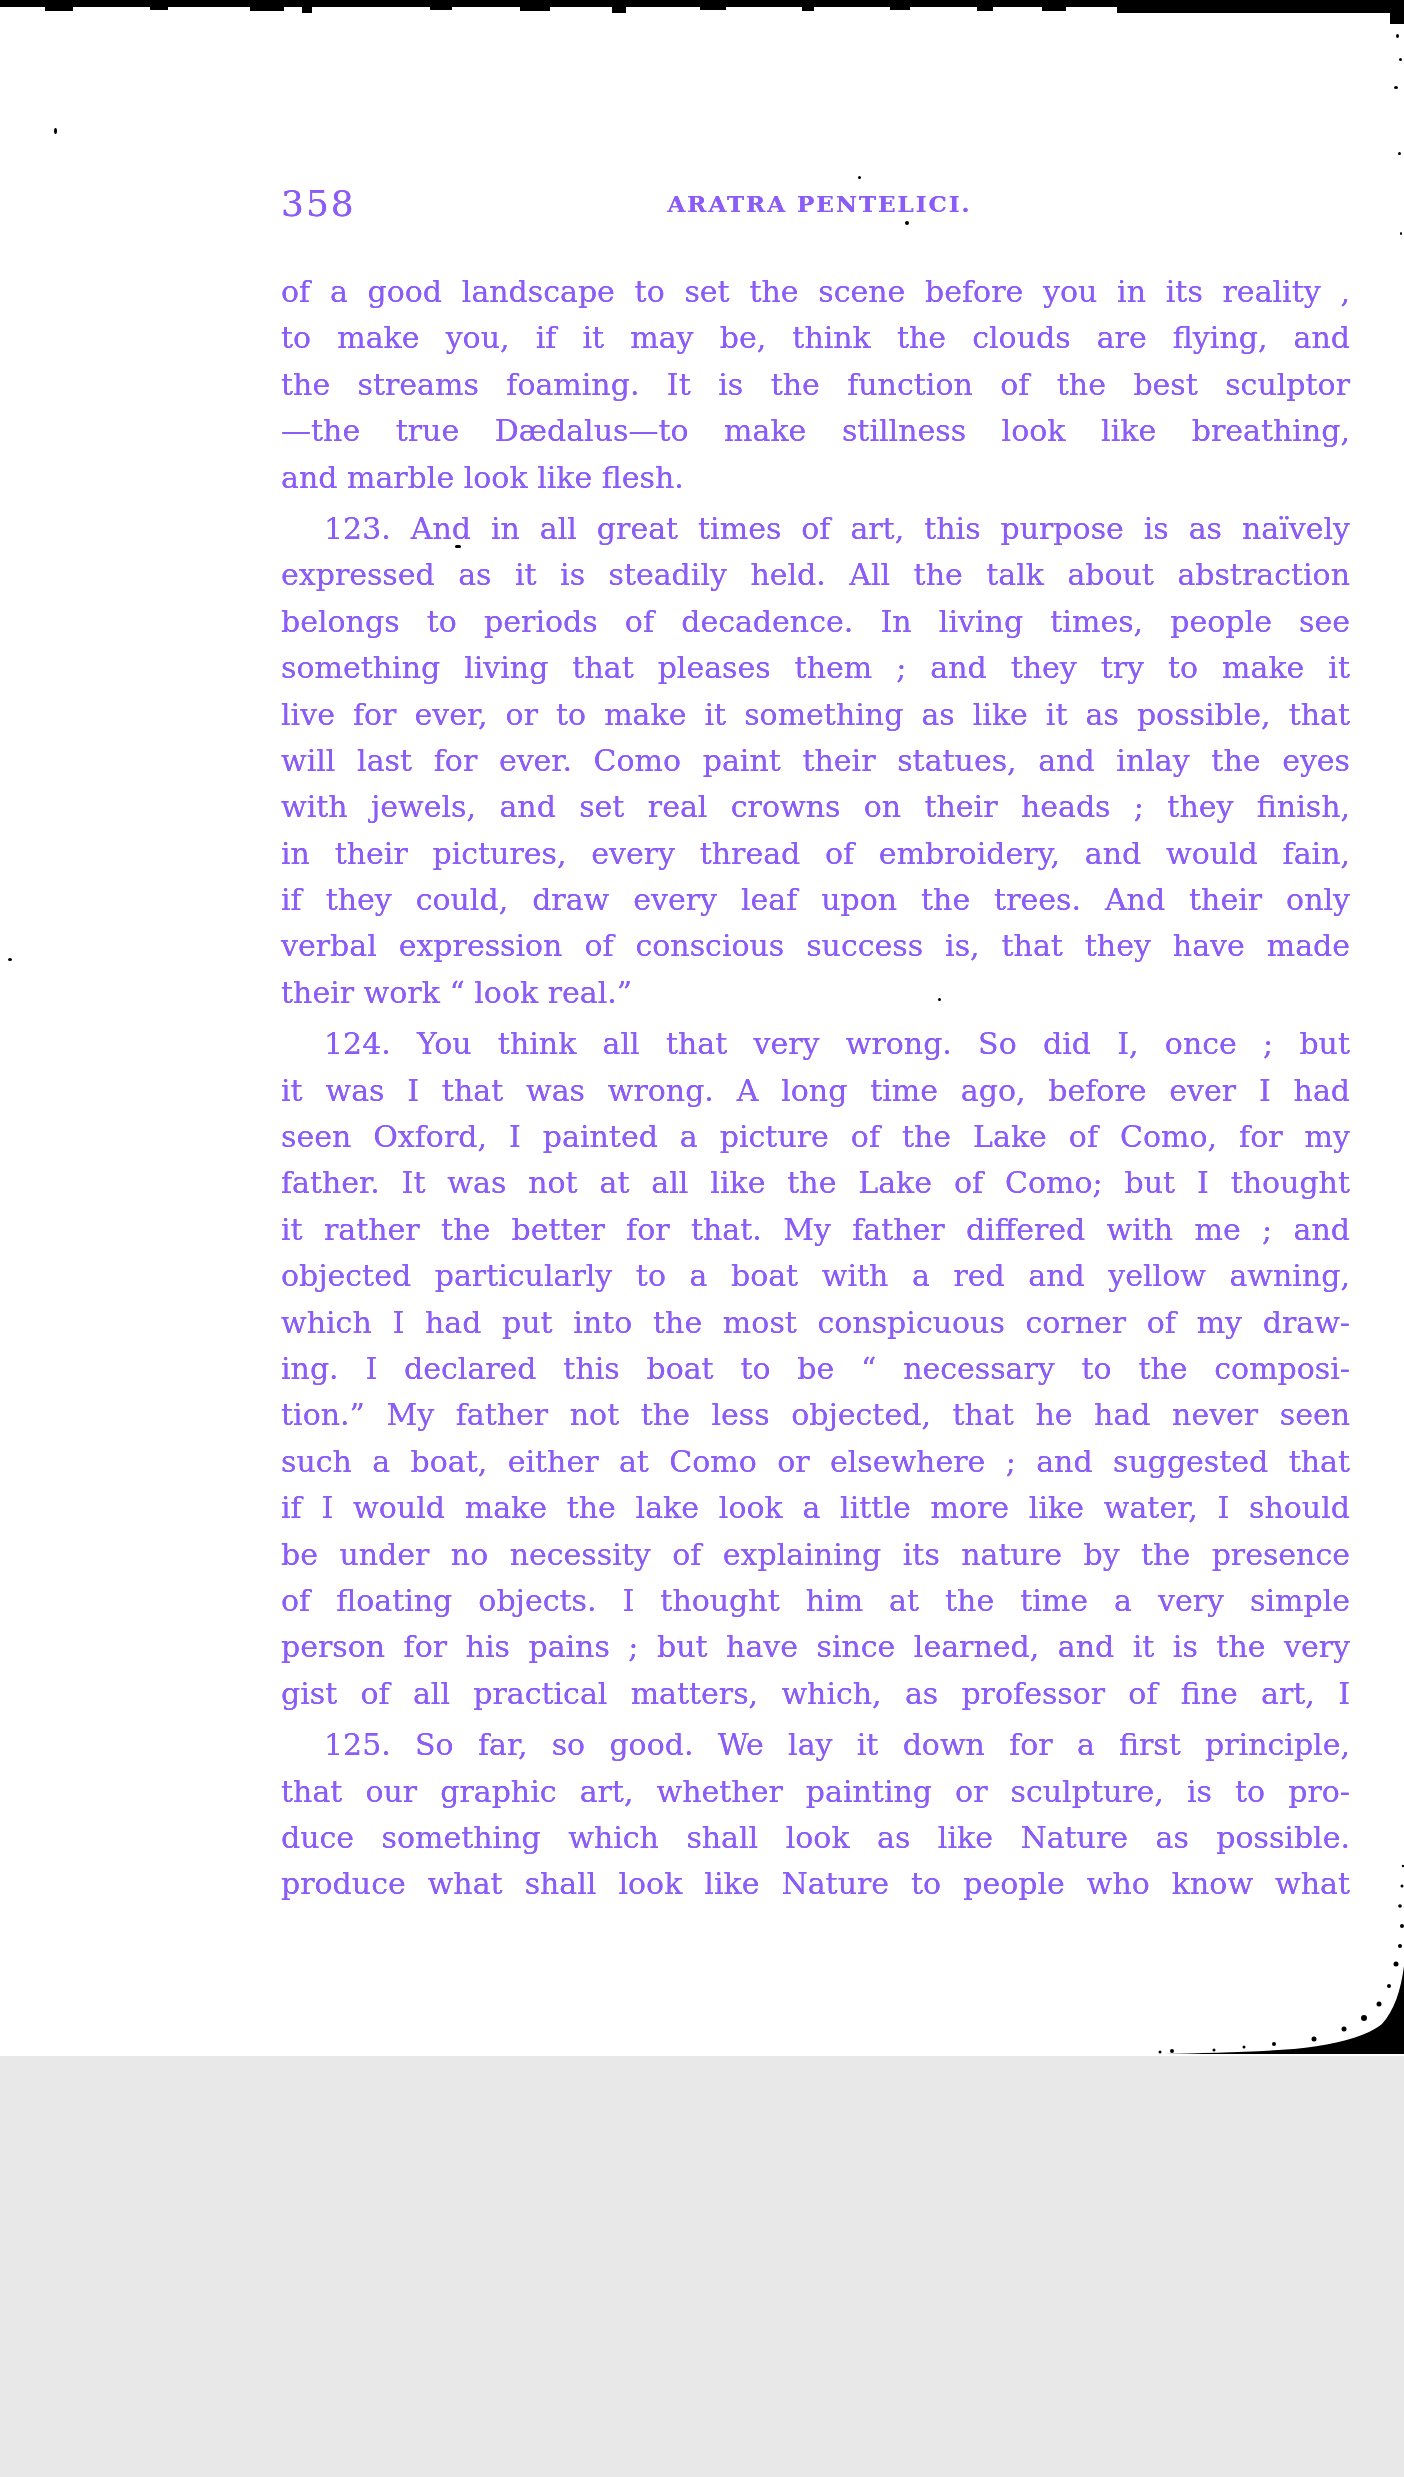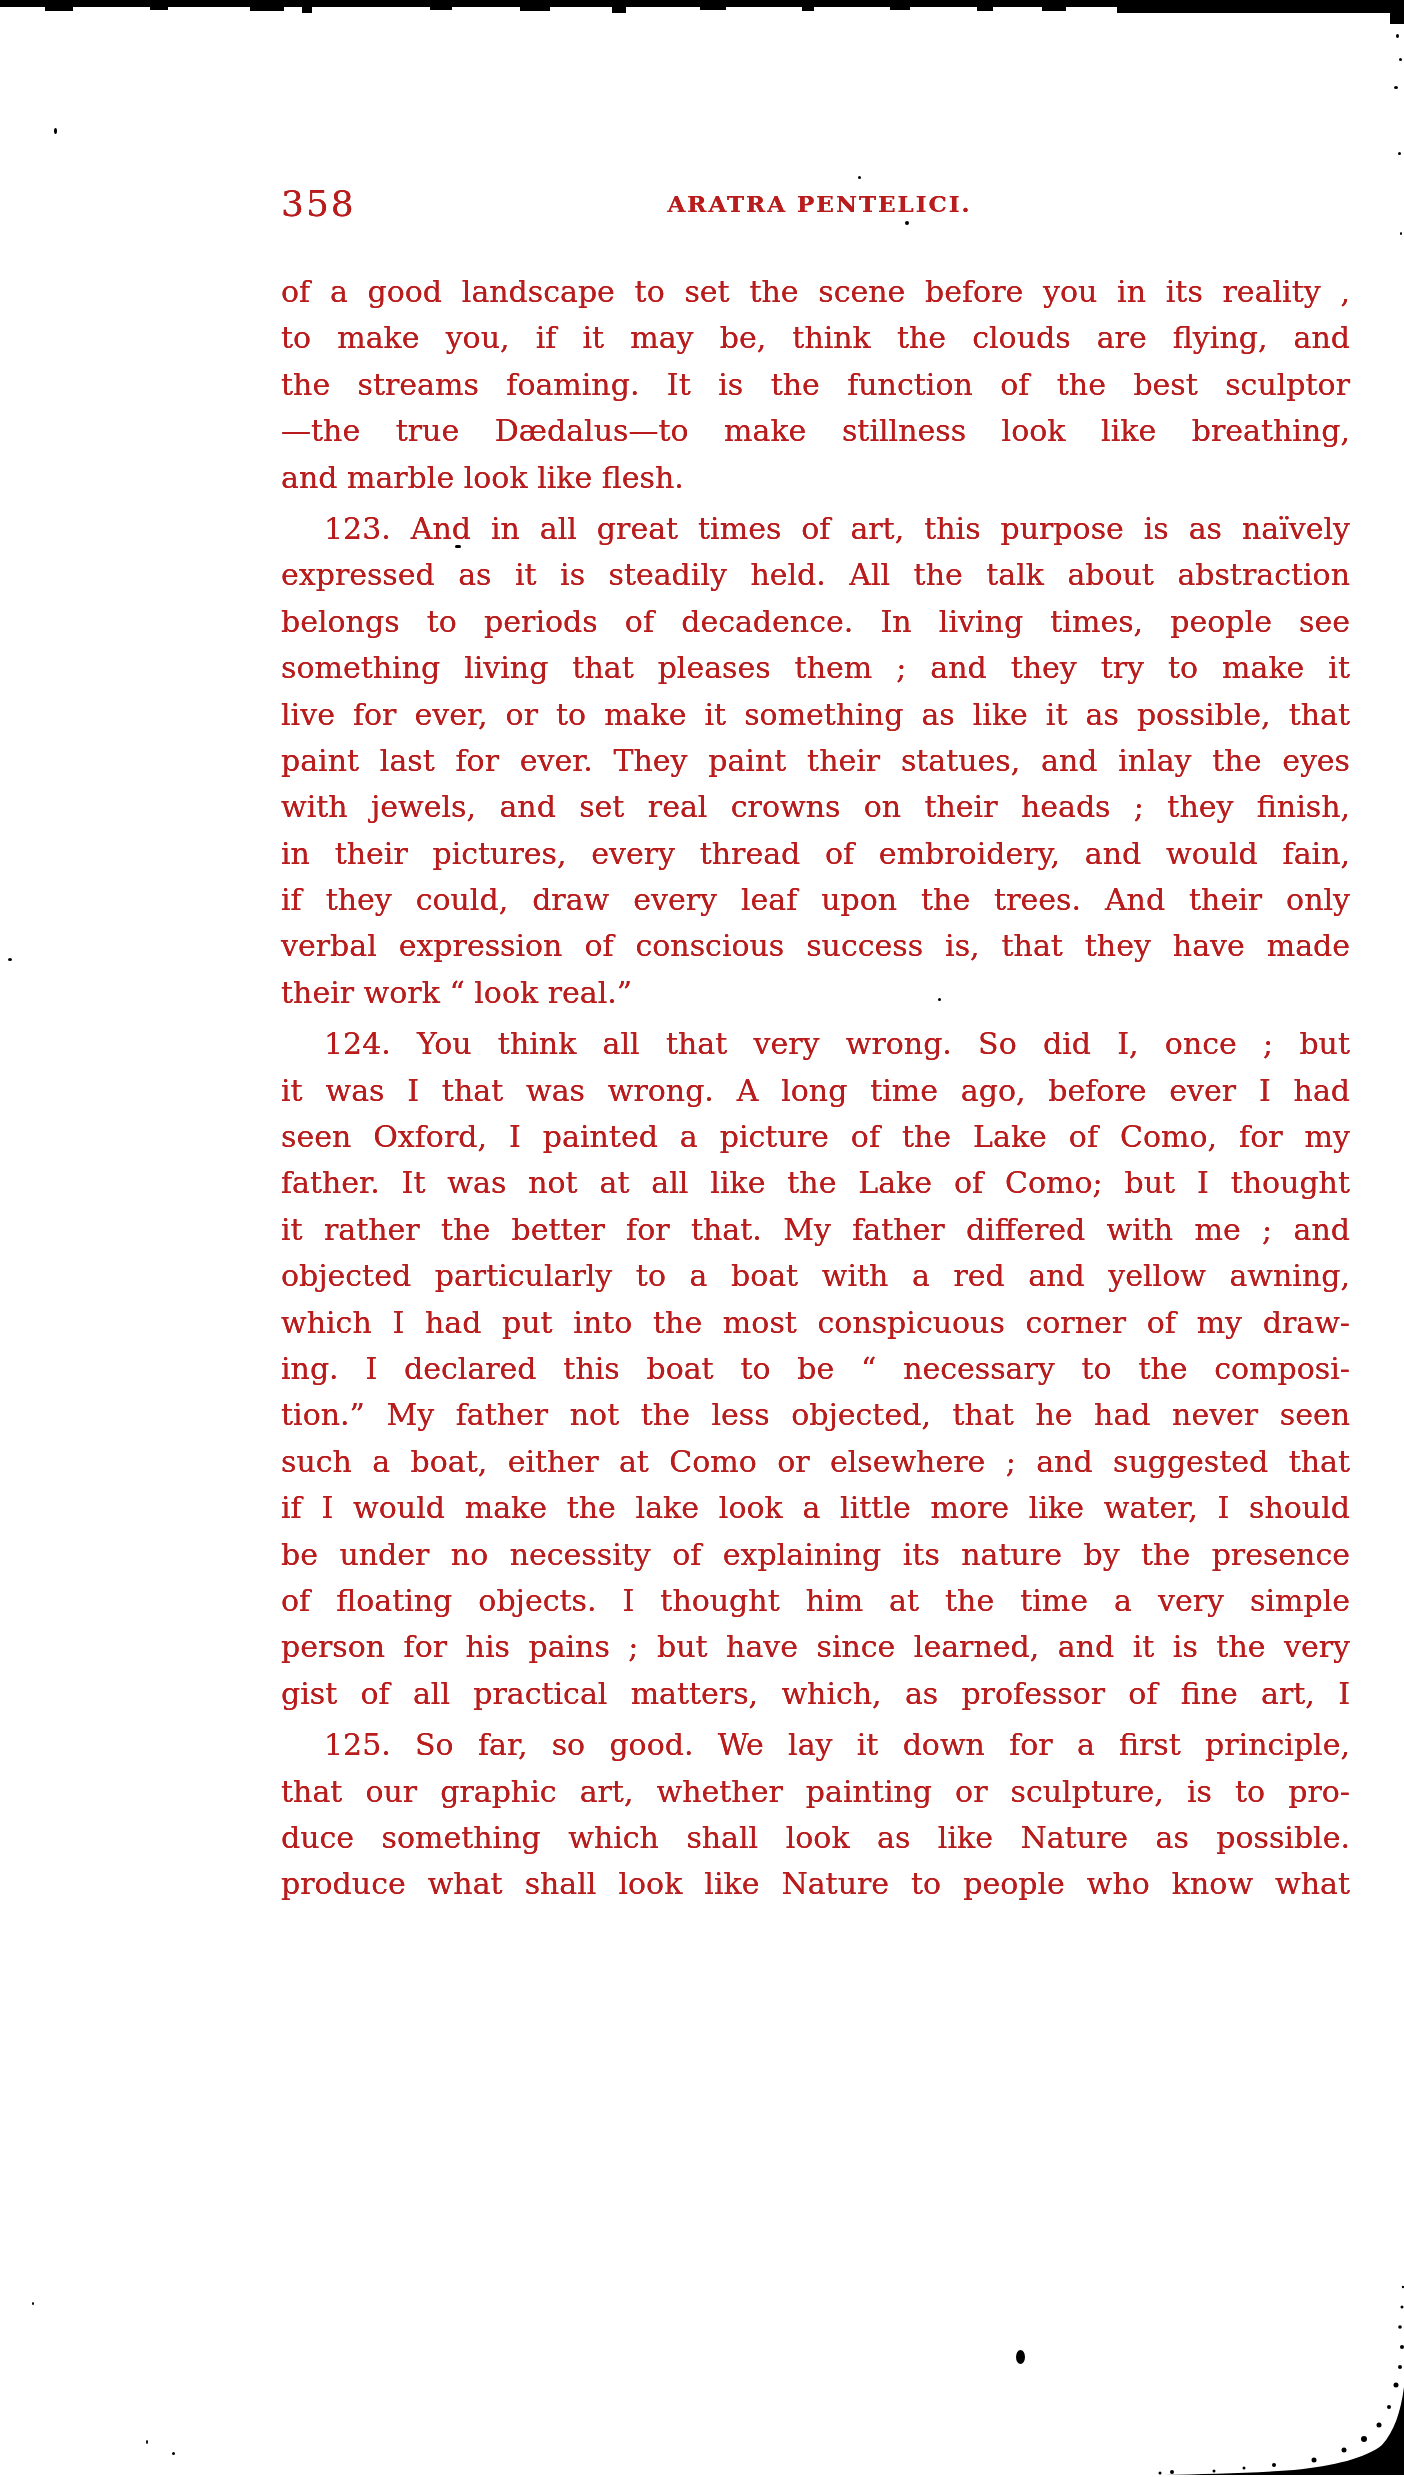--- a/index.html
+++ b/index.html
@@ -1,18 +1,18 @@
 <!DOCTYPE html>
 <html><head>
 <meta charset="utf-8">
 <style>
   html,body{margin:0;padding:0;background:#e8e8e8;}
   .page{
-    position:relative;width:1404px;height:2477px;background:#ffffff;
-    overflow:hidden;color:#b91c1c;
+    position:relative;width:1404px;height:2056px;background:#ffffff;
+    overflow:hidden;color:#8b5cf6;
     font-family:"DejaVu Serif","Liberation Serif",serif;
   }
   
   .header{position:absolute;left:281px;top:184px;width:1069px;height:46px;}
   .pageno{
     position:absolute;left:0;top:0;font-size:36px;line-height:40px;
     letter-spacing:2px;text-shadow:0 0 .6px currentColor;
   }
   .running-title{
     position:absolute;left:24px;right:16px;top:0;text-align:center;
@@ -91,21 +91,21 @@
         <div class="line">the streams foaming.  It is the function of the best sculptor</div>
         <div class="line">—the true Dædalus—to make stillness look like breathing,</div>
         <div class="line final">and marble look like flesh.</div>
       </div>
       <div class="para">
         <div class="line first">123. And in all great times of art, this purpose is as naïvely</div>
         <div class="line">expressed as it is steadily held.  All the talk about abstraction</div>
         <div class="line">belongs to periods of decadence.  In living times, people see</div>
         <div class="line">something living that pleases them ; and they try to make it</div>
         <div class="line">live for ever, or to make it something as like it as possible, that</div>
-        <div class="line">paint last for ever.  They paint their statues, and inlay the eyes</div>
+        <div class="line">will last for ever.  Como paint their statues, and inlay the eyes</div>
         <div class="line">with jewels, and set real crowns on their heads ; they finish,</div>
         <div class="line">in their pictures, every thread of embroidery, and would fain,</div>
         <div class="line">if they could, draw every leaf upon the trees.  And their only</div>
         <div class="line">verbal expression of conscious success is, that they have made</div>
         <div class="line final">their work “ look real.”</div>
       </div>
       <div class="para">
         <div class="line first">124. You think all that very wrong.  So did I, once ; but</div>
         <div class="line">it was I that was wrong.  A long time ago, before ever I had</div>
         <div class="line">seen Oxford, I painted a picture of the Lake of Como, for my</div>

